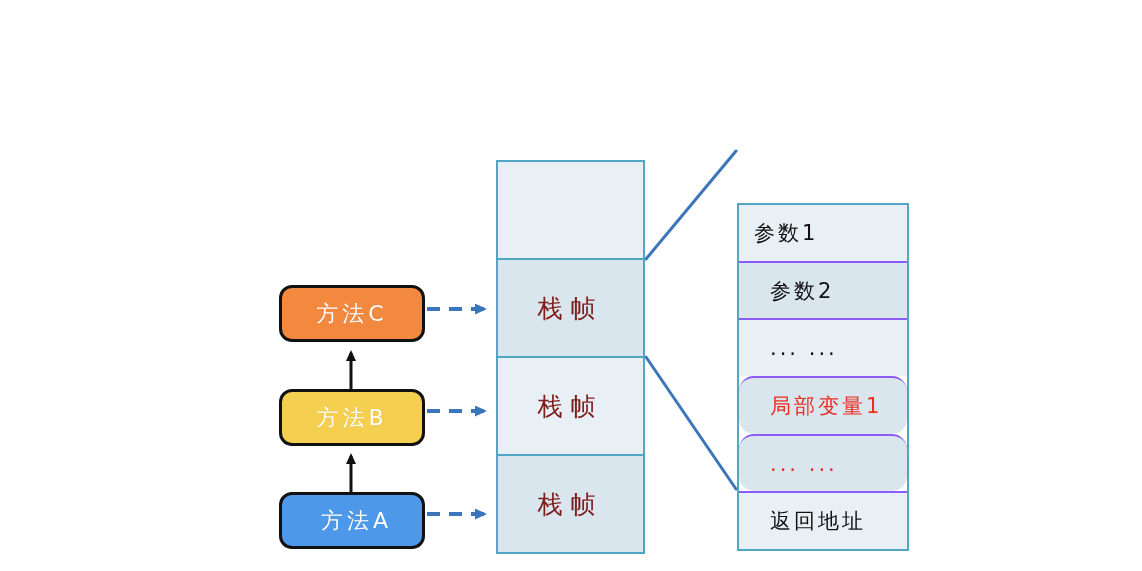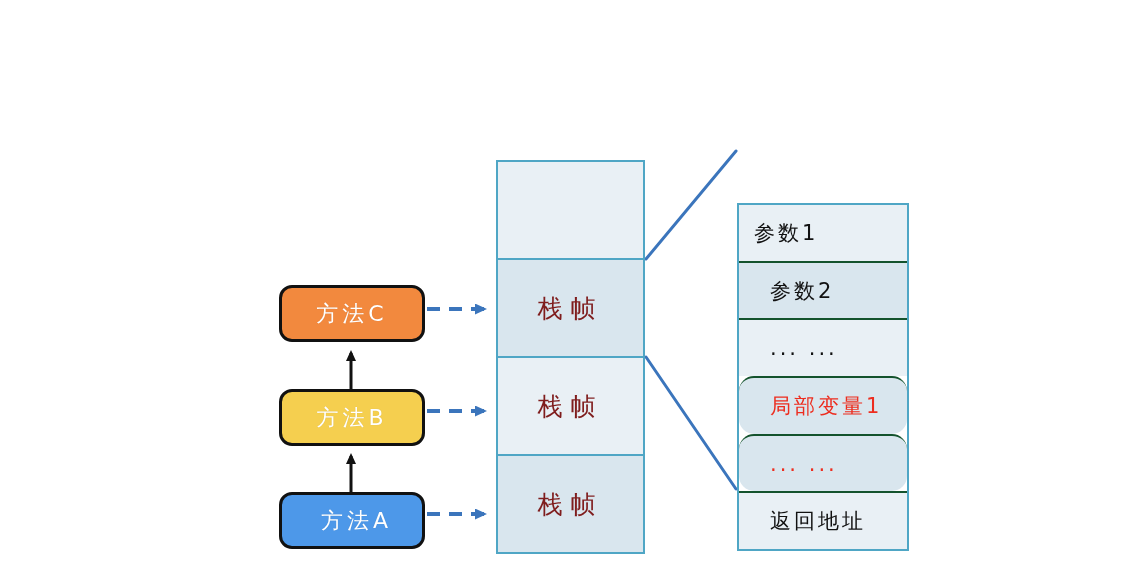--- a/index.html
+++ b/index.html
@@ -85,21 +85,21 @@
     flex: 1 1 0;
     box-sizing: border-box;
     display: flex;
     align-items: center;
     padding-left: 15px;
     font-size: 21px;
     color: #111111;
     letter-spacing: 3px;
     white-space: nowrap;
   }
-  .detail-row + .detail-row { border-top: 2px solid #14532d; padding-left: 31px; }
+  .detail-row + .detail-row { border-top: 2px solid #8b5cf6; padding-left: 31px; }
   .red-text { color: #ED2D1F; border-radius: 15px; }
 </style>
 </head>
 <body>
 
 <div class="canvas">
 
   <svg class="overlay" viewBox="0 0 1142 571" xmlns="http://www.w3.org/2000/svg">
     <defs>
       <marker id="arrowBlack" markerWidth="12" markerHeight="12" refX="8" refY="5" orient="auto" markerUnits="userSpaceOnUse">

